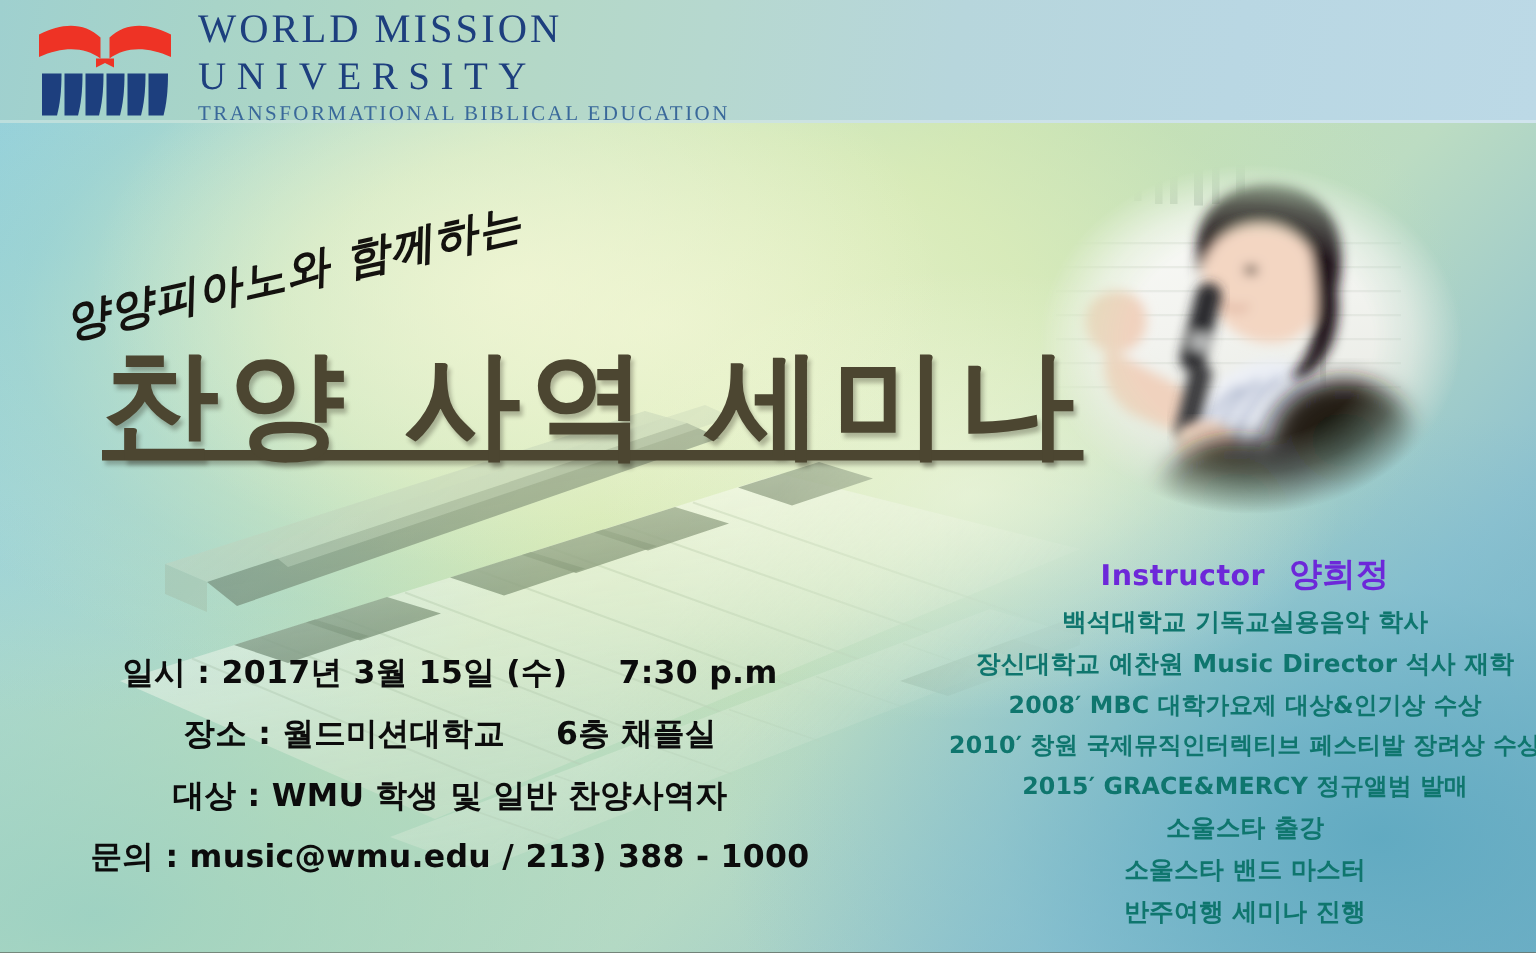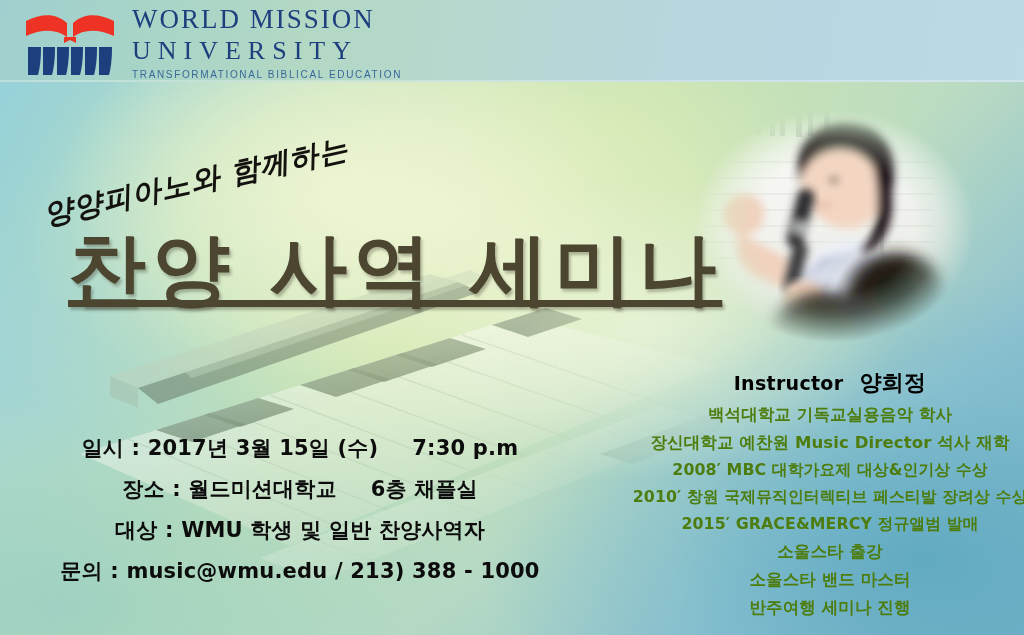--- a/index.html
+++ b/index.html
@@ -64,22 +64,22 @@
   .logo-mark { width: 96px; height: 72px; display:block; }
   .logo-text { display: flex; flex-direction: column; line-height: 1; }
   .logo-l1, .logo-l2 {
     font-family: "Liberation Serif", "DejaVu Serif", serif;
     color: #1d3f7e;
     font-weight: 400;
   }
   .logo-l1 { font-size: 27px; letter-spacing: 2.0px; }
   .logo-l2 { font-size: 26px; letter-spacing: 7.0px; margin-top: 5px; }
   .logo-l3 {
-    font-family: Liberation Sans, sans-serif;
-    font-size: 10px;
+    font-family: Liberation Serif, serif;
+    font-size: 14px;
     letter-spacing: 1.65px;
     color: #39689a;
     margin-top: 6px;
     font-weight: 400;
   }
 
   
   .piano {
     position: absolute;
     left: -40px; top: 258px;
@@ -156,30 +156,30 @@
     width: 388px;
     display: flex;
     flex-direction: column;
     align-items: center;
     gap: 6px;
   }
   .inst-head {
     font-family: "DejaVu Sans", sans-serif;
     font-size: 19px;
     font-weight: 700;
-    color: #000000;
+    color: #6d28d9;
     white-space: nowrap;
     letter-spacing: 0.3px;
   }
   .inst-head .name { font-size: 22px; margin-left: 16px; }
   .cred {
     font-family: "DejaVu Sans", sans-serif;
     font-size: 16.5px;
     font-weight: 700;
-    color: #4d7c0f;
+    color: #0f766e;
     white-space: nowrap;
     letter-spacing: 0.1px;
     text-align: center;
   }
   .cred.small { font-size: 15.8px; }
 </style>
 </head>
 <body>
 
 <div id="poster">

